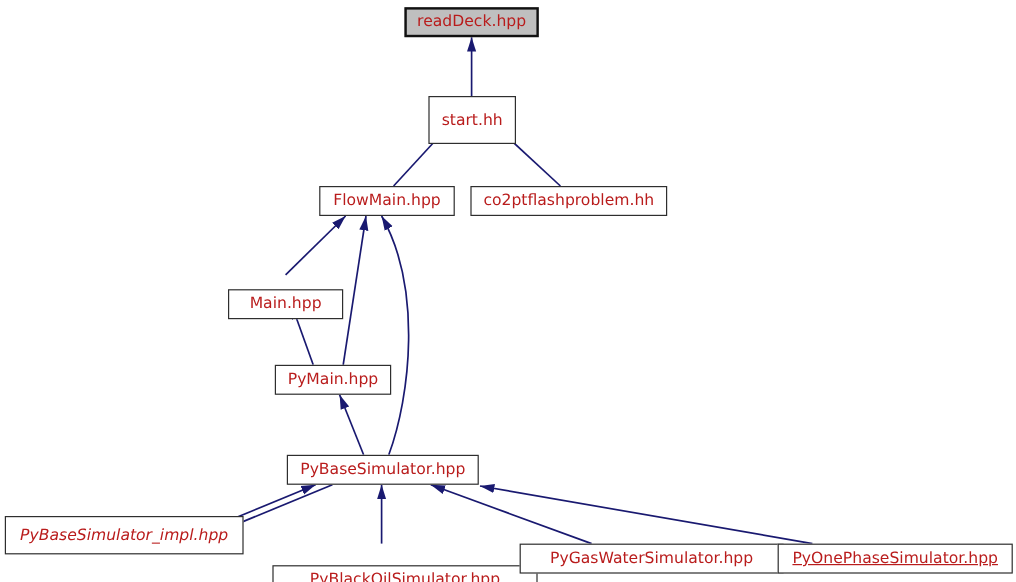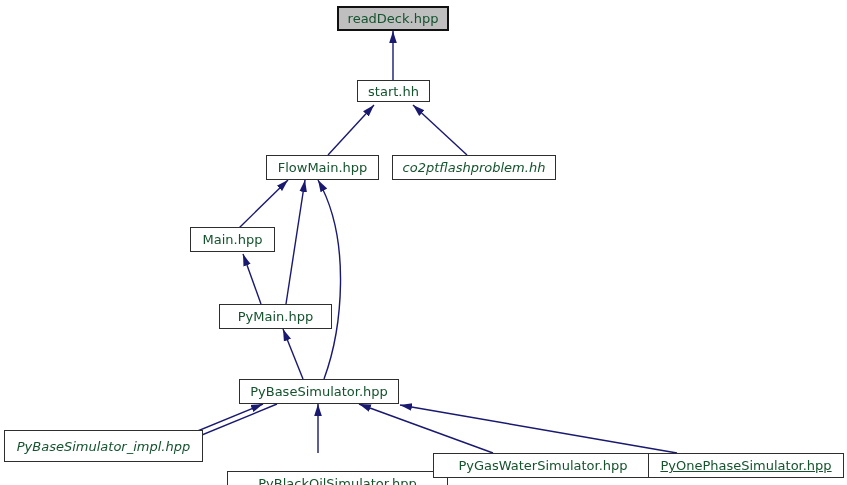--- a/index.html
+++ b/index.html
@@ -20,21 +20,21 @@
     left: 0;
     top: 0;
     width: 847px;
     height: 485px;
   }
   .node {
     position: absolute;
     box-sizing: border-box;
     border: 1px solid #2e2e2e;
     background: #ffffff;
-    color: #14532d;
+    color: #b91c1c;
     font-size: 13px;
     line-height: 1;
     display: flex;
     align-items: center;
     justify-content: center;
     white-space: nowrap;
     cursor: pointer;
   }
   .node.highlighted {
     background: #bfbfbf;
@@ -62,24 +62,24 @@
         <path d="M 324 379 C 342 330, 352 240, 318 180" fill="none" stroke="#191970" stroke-width="1.4" marker-end="url(#arrowhead)"></path>
         <line x1="144" y1="453" x2="263" y2="404" stroke="#191970" stroke-width="1.4" marker-end="url(#arrowhead)"></line>
         <line x1="277" y1="404" x2="158" y2="453" stroke="#191970" stroke-width="1.4" marker-end="url(#arrowhead)"></line>
         <line x1="318" y1="453" x2="318" y2="404" stroke="#191970" stroke-width="1.4" marker-end="url(#arrowhead)"></line>
         <line x1="493" y1="453" x2="359" y2="404" stroke="#191970" stroke-width="1.4" marker-end="url(#arrowhead)"></line>
         <line x1="677" y1="453" x2="400" y2="405" stroke="#191970" stroke-width="1.4" marker-end="url(#arrowhead)"></line>
       </g>
   </svg>
   <div id="node-layer">
       <div class="node highlighted" style="left: 337px; top: 6px; width: 112px; height: 25px;">readDeck.hpp</div>
-      <div class="node" style="left: 357px; top: 80px; width: 73px; height: 22px;">start.hh</div>
+      <div class="node" style="left: 357px; top: 80px; width: 73px; height: 40px;">start.hh</div>
       <div class="node" style="left: 254px; top: 155px; width: 113px; height: 25px; margin-left: 12px;">FlowMain.hpp</div>
-      <div class="node" style="left: 392px; top: 155px; width: 164px; height: 25px; font-style: italic;">co2ptflashproblem.hh</div>
-      <div class="node" style="left: 190px; top: 227px; width: 85px; height: 25px;">Main.hpp</div>
-      <div class="node" style="left: 219px; top: 304px; width: 113px; height: 25px;">PyMain.hpp</div>
+      <div class="node" style="left: 392px; top: 155px; width: 164px; height: 25px;">co2ptflashproblem.hh</div>
+      <div class="node" style="left: 190px; top: 241px; width: 96px; height: 25px;">Main.hpp</div>
+      <div class="node" style="left: 229px; top: 304px; width: 97px; height: 25px;">PyMain.hpp</div>
       <div class="node" style="left: 239px; top: 379px; width: 160px; height: 25px;">PyBaseSimulator.hpp</div>
       <div class="node" style="left: 4px; top: 430px; width: 199px; height: 32px; font-style: italic;">PyBaseSimulator_impl.hpp</div>
       <div class="node" style="left: 227px; top: 471px; width: 221px; height: 25px;">PyBlackOilSimulator.hpp</div>
       <div class="node" style="left: 433px; top: 453px; width: 220px; height: 25px;">PyGasWaterSimulator.hpp</div>
       <div class="node" style="left: 648px; top: 453px; width: 196px; height: 25px; text-decoration: underline;">PyOnePhaseSimulator.hpp</div>
     </div>
 </div>
 
 </body></html>

